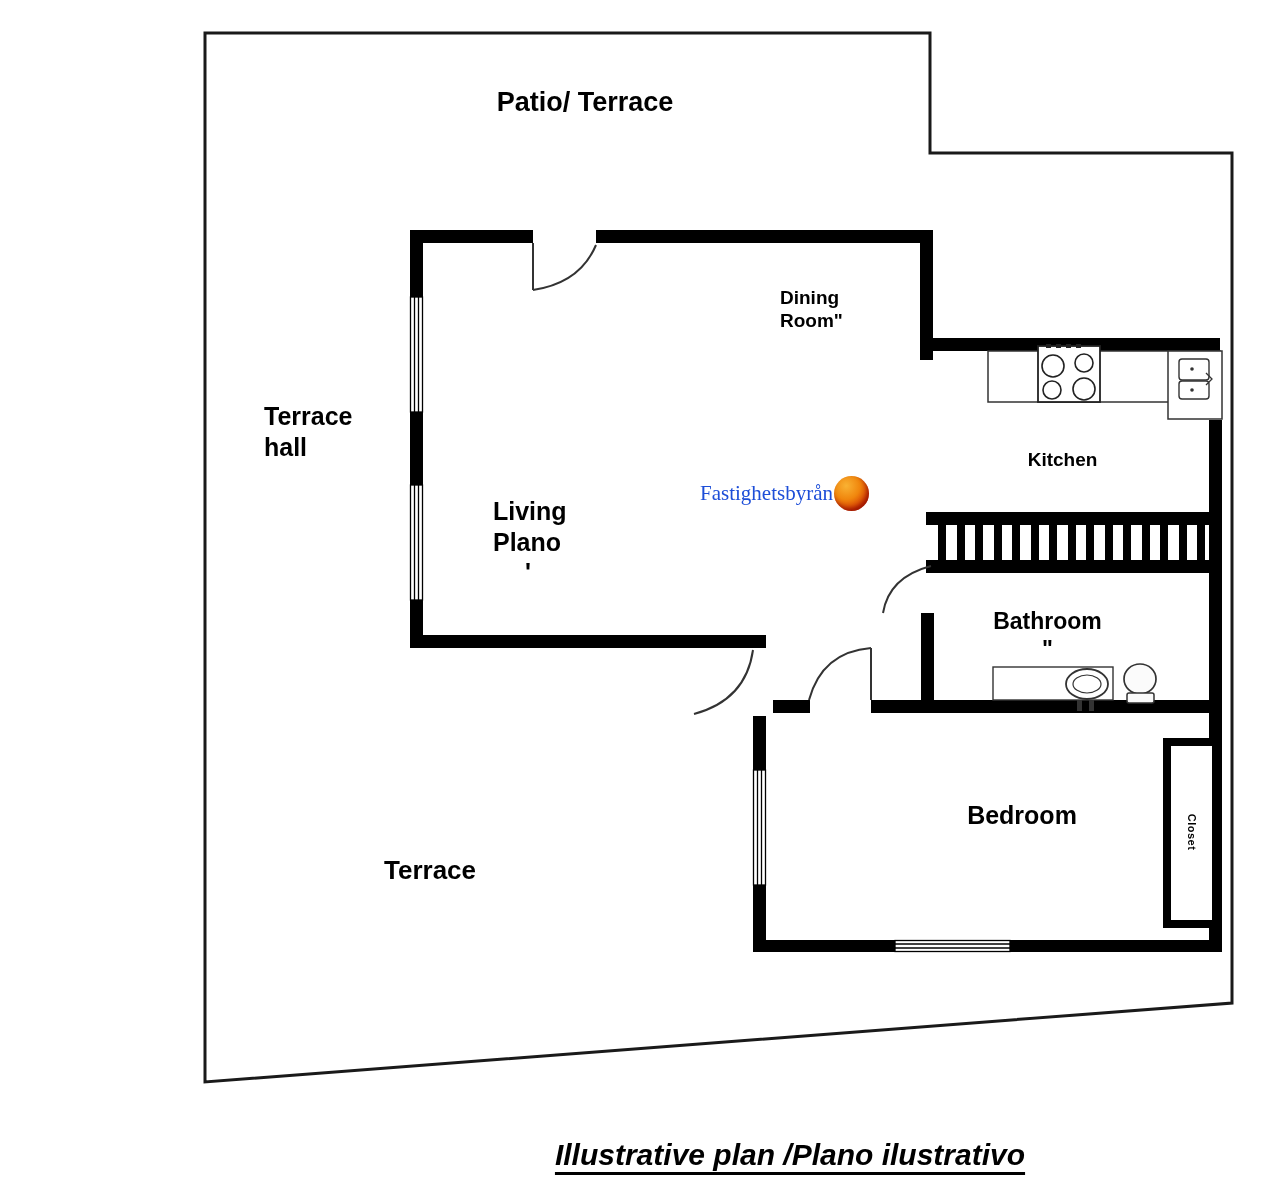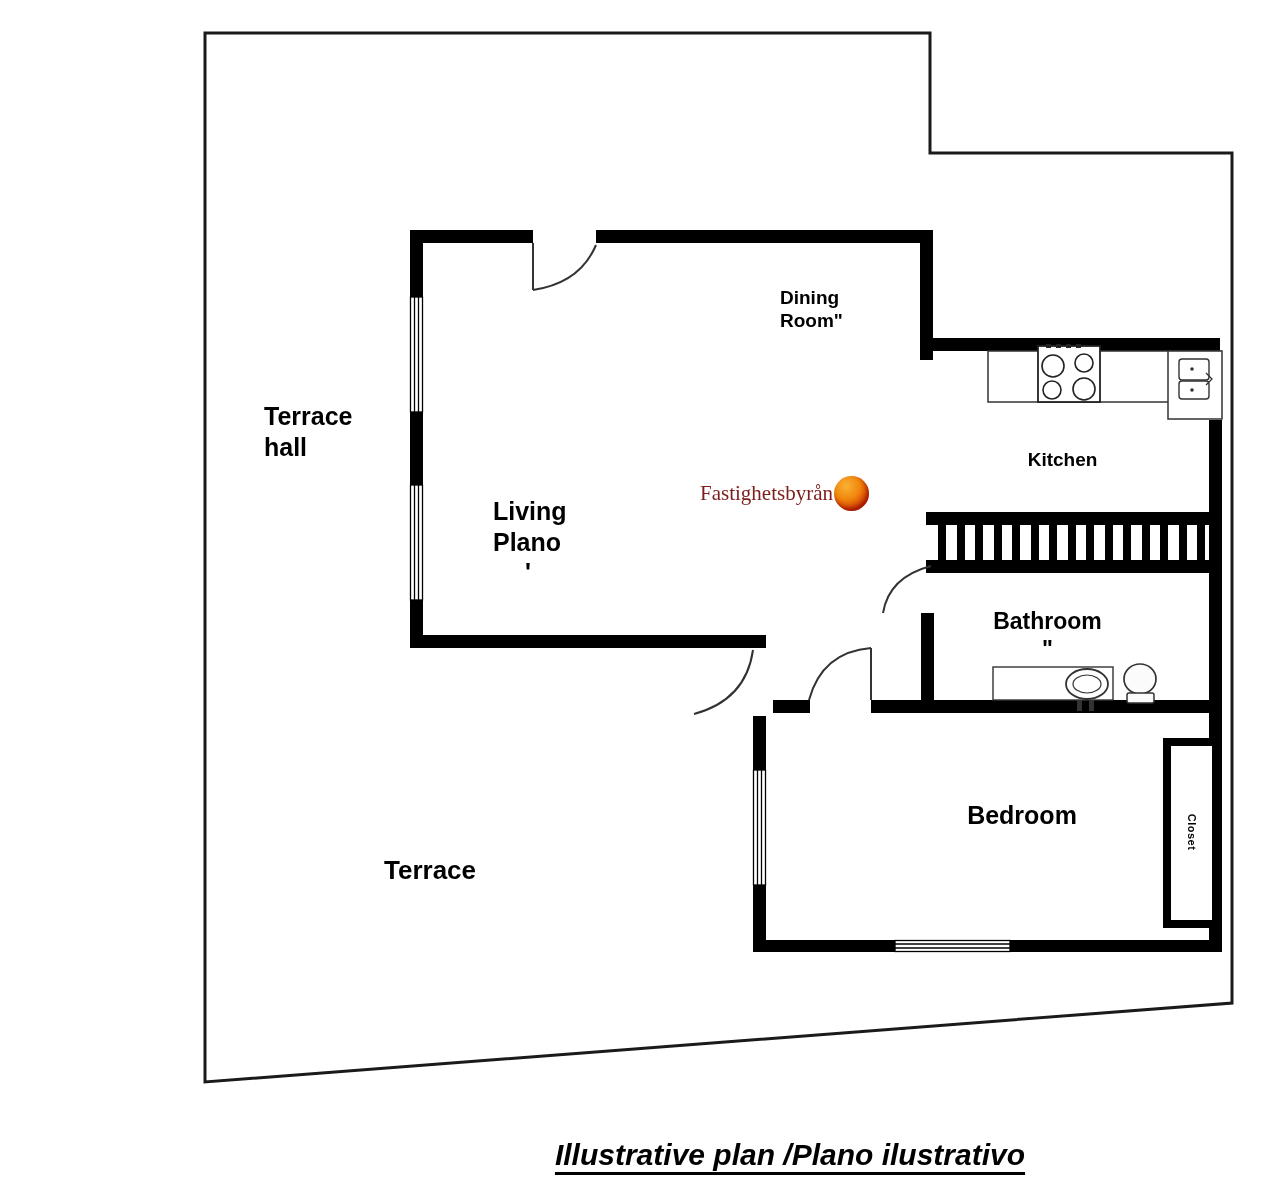--- a/index.html
+++ b/index.html
@@ -8,21 +8,21 @@
     font-family:"Liberation Sans", sans-serif; overflow:hidden;
   }
   .plan-svg { position:absolute; left:0; top:0; }
   .lbl {
     position:absolute; color:#000; font-weight:bold; white-space:pre;
     line-height:1.22;
   }
   .lbl.center { text-align:center; }
   .logo-text {
     position:absolute; left:653px; top:481px; width:180px; text-align:right;
-    font-family:"Liberation Serif", serif; font-weight:normal; font-size:21px; color:#7f1d1d;
+    font-family:"Liberation Serif", serif; font-weight:normal; font-size:21px; color:#1d4ed8;
   }
   .logo-ball {
     position:absolute; left:834px; top:476px; width:35px; height:35px; border-radius:50%;
     background:radial-gradient(circle at 35% 28%, #f9b233 0%, #f0860d 40%, #d43a02 72%, #b51f00 100%);
     box-shadow:inset -2px -3px 4px rgba(120,0,0,.55);
   }
   .closet-lbl {
     position:absolute; left:1167px; top:826px; width:50px; text-align:center;
     font-size:11px; font-weight:bold; transform:rotate(90deg); letter-spacing:.5px;
   }
@@ -159,20 +159,21 @@
       <ellipse cx="1140" cy="679" rx="16" ry="15" stroke-width="1.7" fill="#fbfbfb"></ellipse>
       <rect x="1127" y="693" width="27" height="10" rx="2" stroke-width="1.5" fill="#fbfbfb"></rect>
     </g>
 
     <g>
       <rect x="1163" y="738" width="57" height="190" fill="#000"></rect>
       <rect x="1171" y="746" width="41" height="174" fill="#fff"></rect>
     </g>
   </svg>
 
+  <div class="lbl center" style="left:410px; top:86px; width:350px; font-size:27px;">Patio/ Terrace</div>
 
   <div class="lbl" style="left:264px; top:401px; font-size:25px;"><span>Terrace</span><br><span>hall</span></div>
 
   <div class="lbl" style="left:780px; top:286px; font-size:19px;"><span>Dining</span><br><span>Room"</span></div>
 
   <div class="lbl" style="left:493px; top:496px; font-size:25px;"><span>Living</span><br><span>Plano</span><br><span style="margin-left:32px;">'</span></div>
 
   <div class="lbl center" style="left:975px; top:448px; width:175px; font-size:19px;">Kitchen</div>
 
   <div class="lbl center" style="left:960px; top:607px; width:175px; font-size:23px;"><span>Bathroom</span><br><span>"</span></div>

